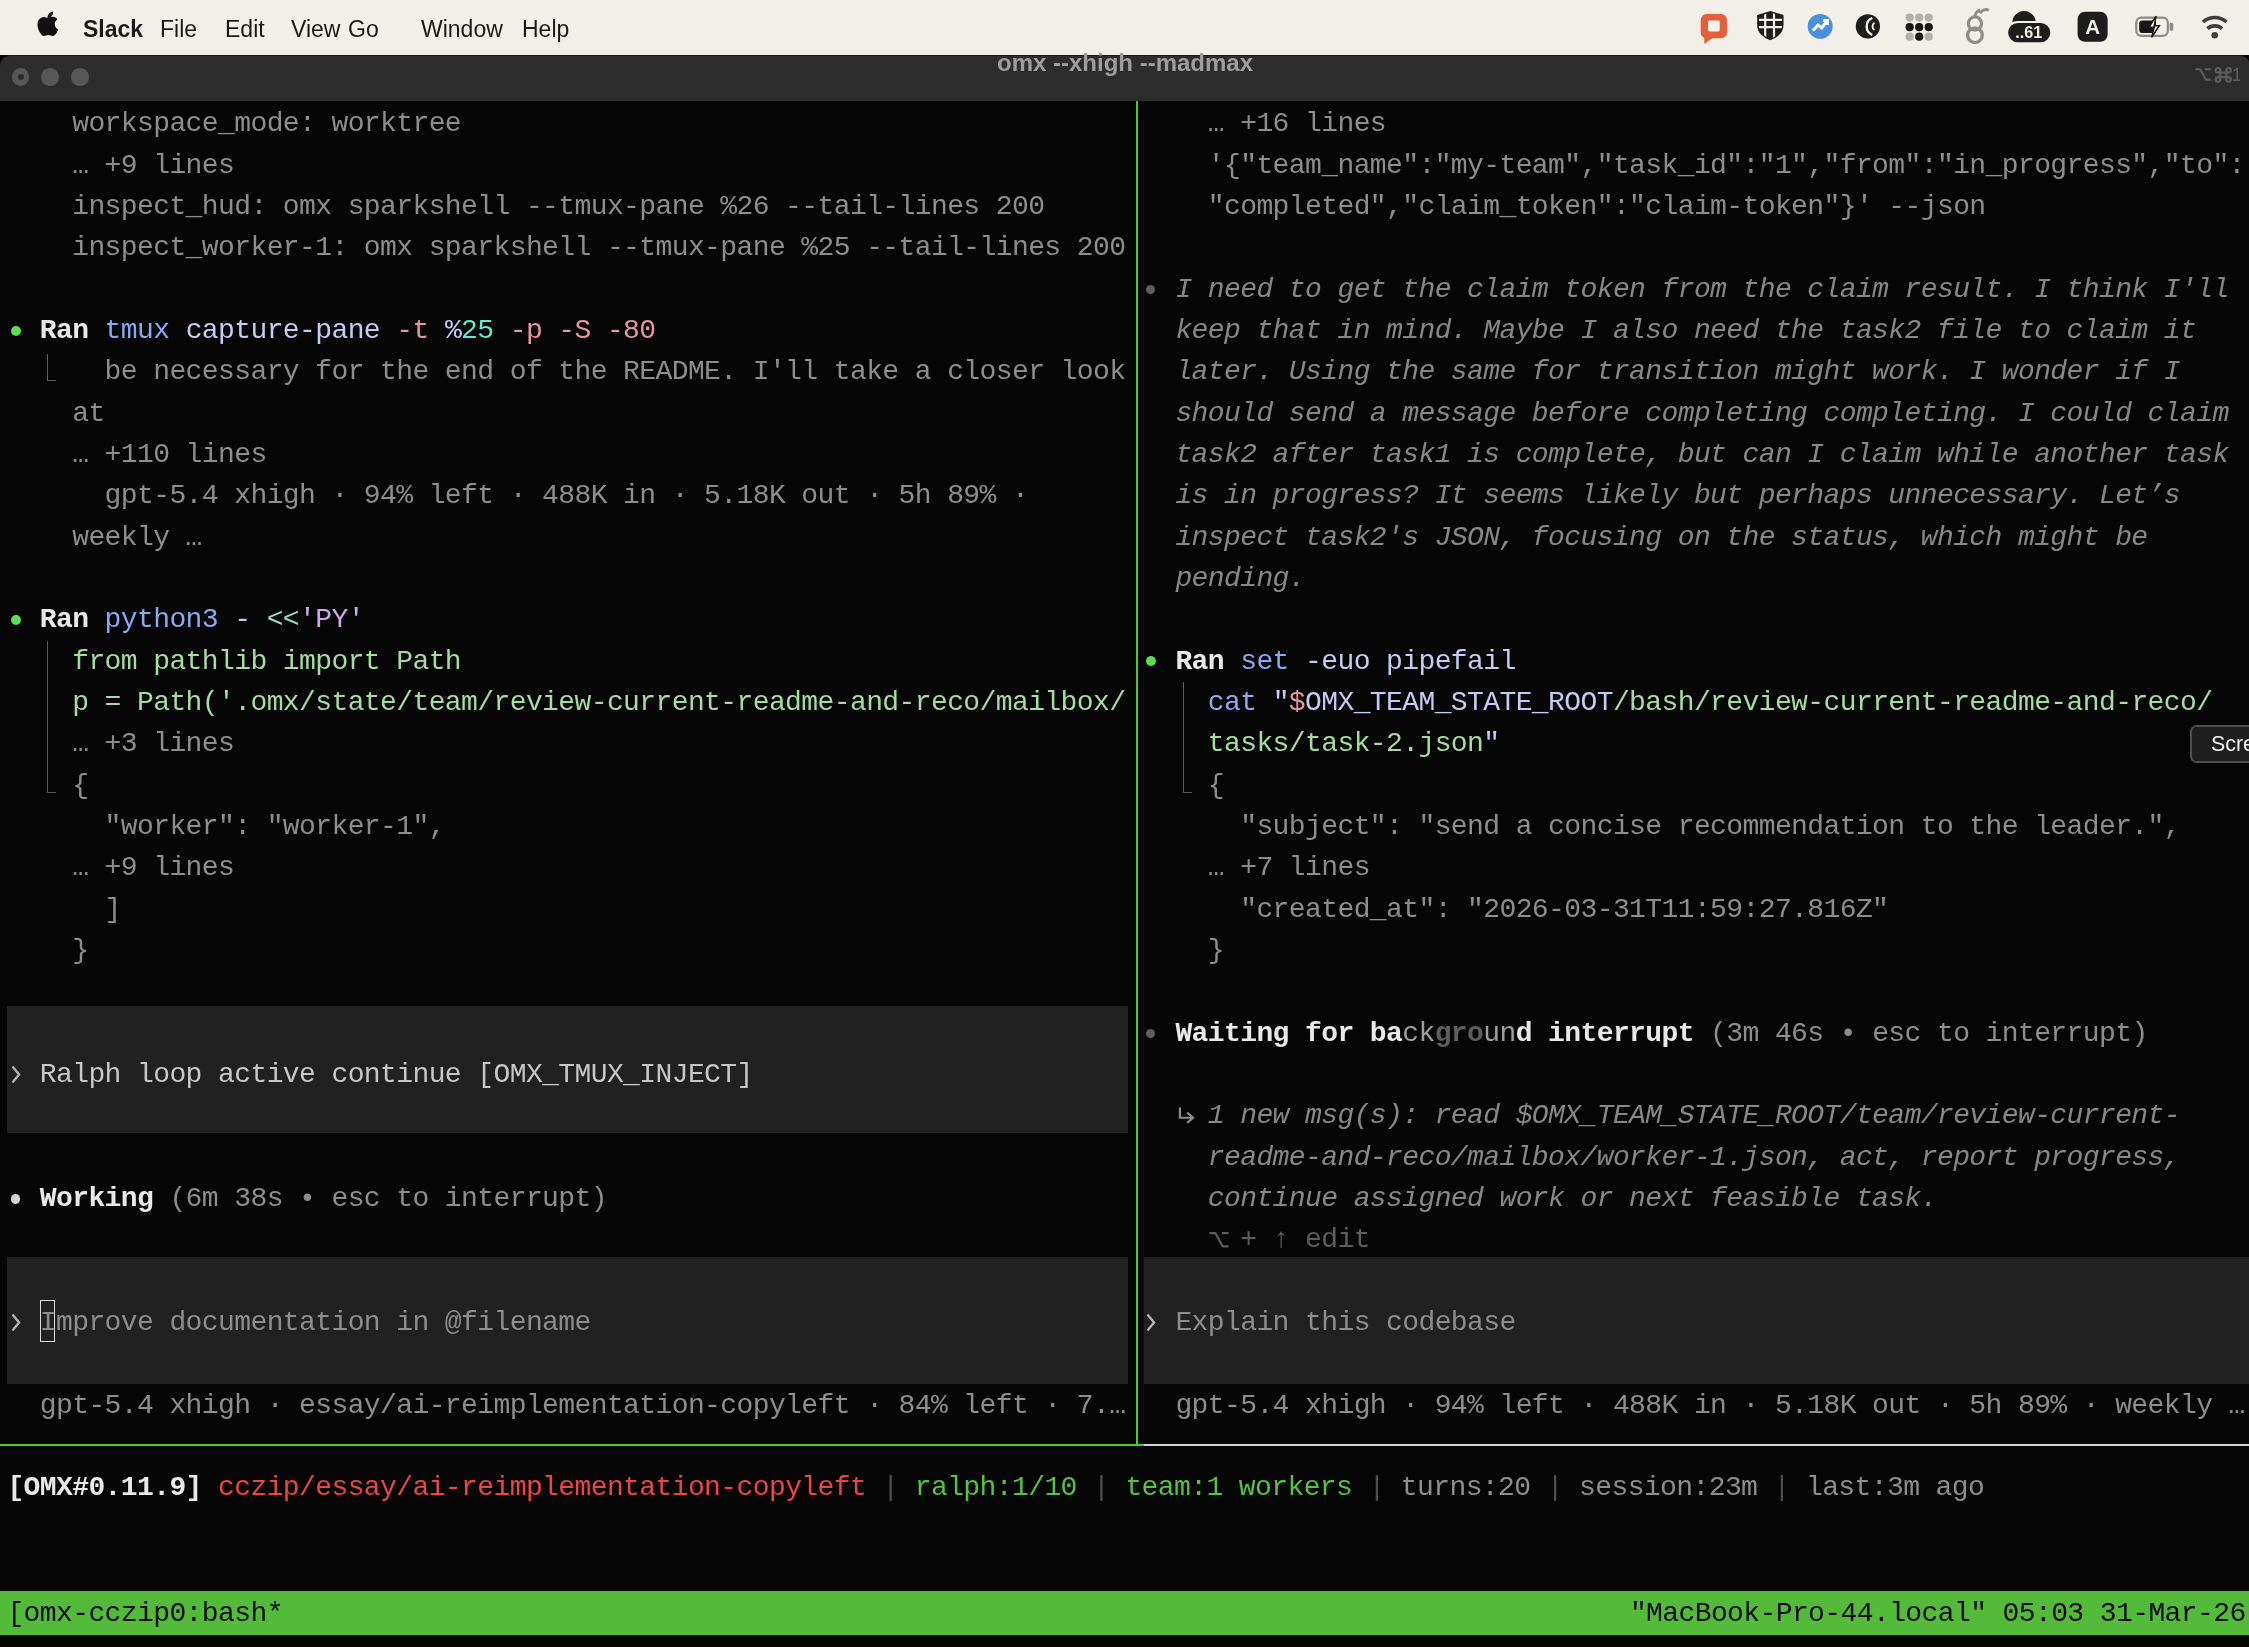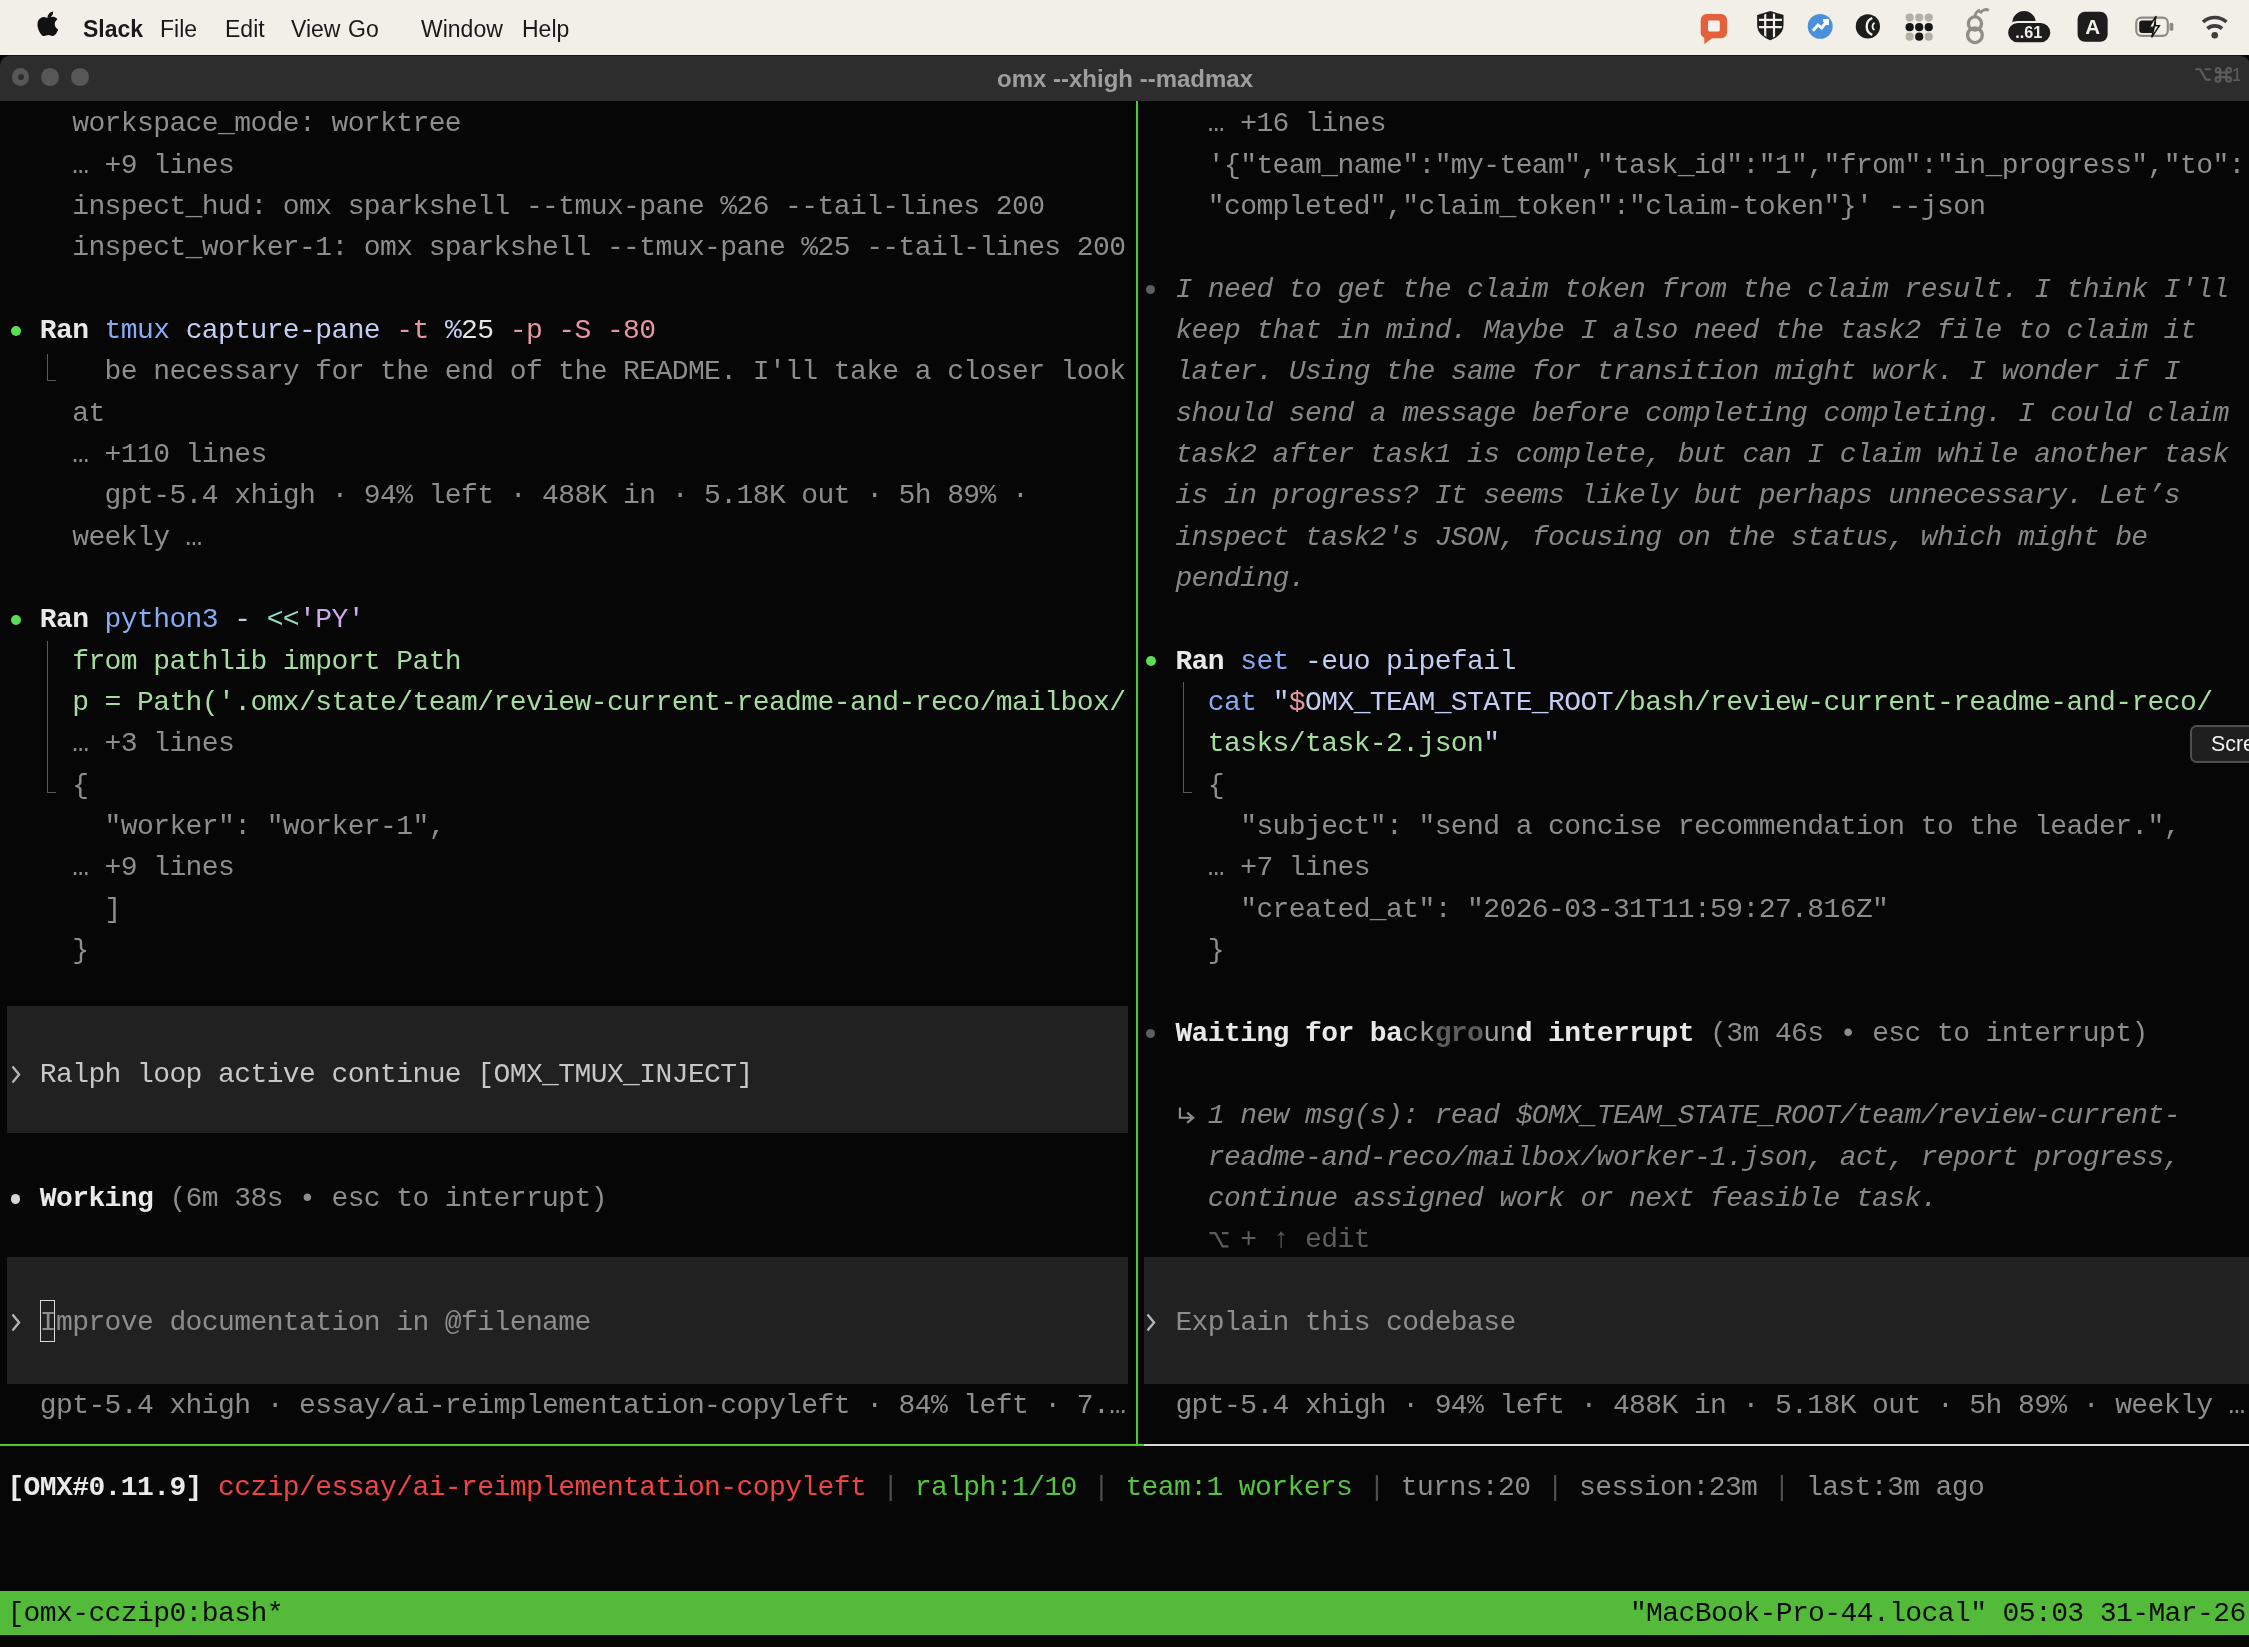--- a/index.html
+++ b/index.html
@@ -4,38 +4,38 @@
 html,body{width:2250px;height:1648px;background:#000;overflow:hidden}
 #scr{position:relative;width:2250px;height:1648px;background:#060606;font-family:"Liberation Mono",monospace}
 .L{position:absolute;white-space:pre;font:28px/41px "Liberation Mono",monospace;letter-spacing:-0.6px;color:#8d8d8d}
 .g{color:#8d8d8d}
 .gd{color:#5d5d5d}
 .wb{color:#e9e9e9;font-weight:bold}
 .rl{color:#c7c7c7}
 .bl{color:#87abf3}
 .lv{color:#c3cdf3}
 .rs{color:#e895a2}
-.pe{color:#e5e5e5}
+.pe{color:#5eead4}
 .gr{color:#a5dd9f}
 .mv{color:#cfa7ee}
 .tl{color:#90dcc8}
 .cy{color:#ef4444}
 .g2{color:#56c43f}
 .sep{color:#4e4e4e}
 .sh1{color:#9e9e9e;font-weight:normal}
 .sh2{color:#5e5e5e;font-weight:bold}
 .it{font-style:italic;color:#878787}
 #cursor{position:absolute;left:40px;top:1300px;width:15px;height:42px;border:1.8px solid #dadada}
 .box{position:absolute;background:#212121}
 .corner{position:absolute;border-left:1.8px solid #5a5a5a;border-bottom:1.8px solid #5a5a5a}
 #menubar{position:absolute;left:0;top:0;width:2250px;height:55px;background:#f1efe7}
 .mi{position:absolute;top:0;height:55px;line-height:58px;font-family:"Liberation Sans",sans-serif;font-size:23px;color:#191919}
 #titlebar{position:absolute;left:0;top:55px;width:2250px;height:46px;background:#2d2d2d;border-radius:10.3px 10.3px 0 0;border-top:1.5px solid #161616}
 .tl-dot{position:absolute;border-radius:50%}
-#wtitle{position:absolute;left:0;top:55px;width:2250px;height:48px;text-align:center;font-family:"Liberation Sans",sans-serif;font-weight:bold;font-size:24px;line-height:47px;color:#9e9e9e}
+#wtitle{position:absolute;left:0;top:39px;width:2250px;height:48px;text-align:center;font-family:"Liberation Sans",sans-serif;font-weight:bold;font-size:24px;line-height:47px;color:#9e9e9e}
 </style></head>
 <body>
 <div id="scr">
 <div id="menubar"></div>
 <div class="mi" style="left:83px;font-weight:bold;">Slack</div>
 <div class="mi" style="left:160px;">File</div>
 <div class="mi" style="left:225px;">Edit</div>
 <div class="mi" style="left:291px;">View</div>
 <div class="mi" style="left:348px;">Go</div>
 <div class="mi" style="left:421px;">Window</div>

